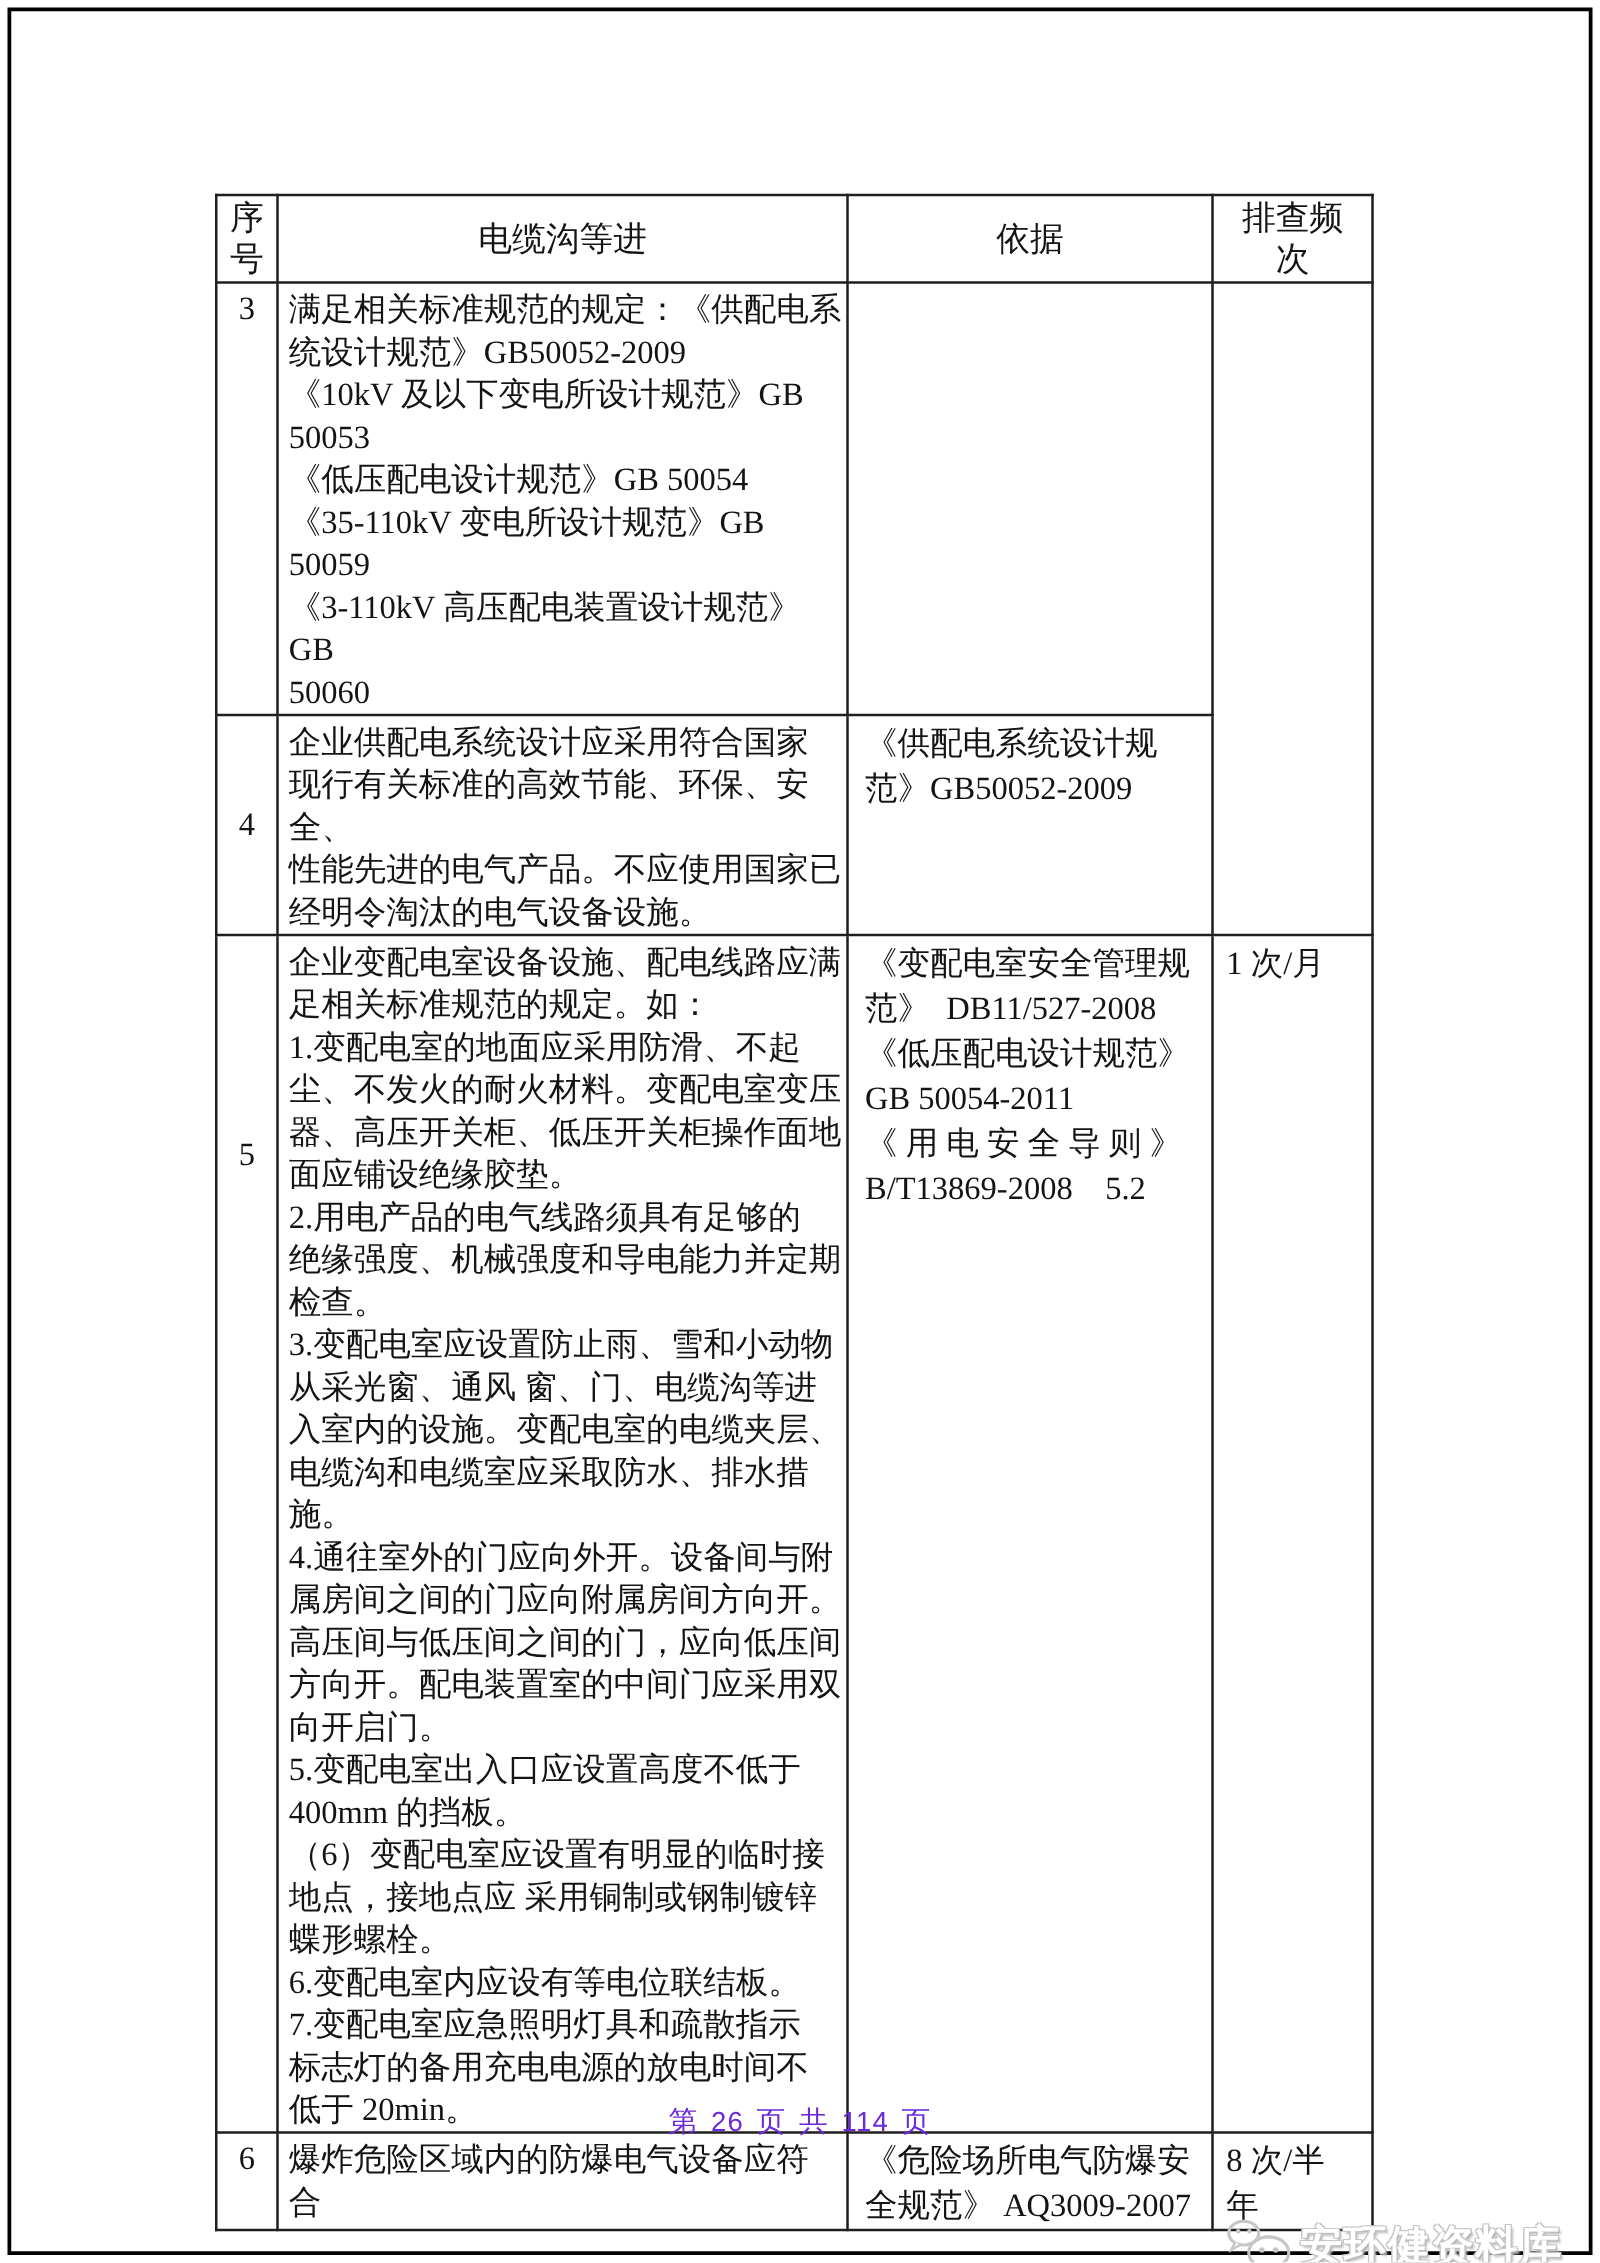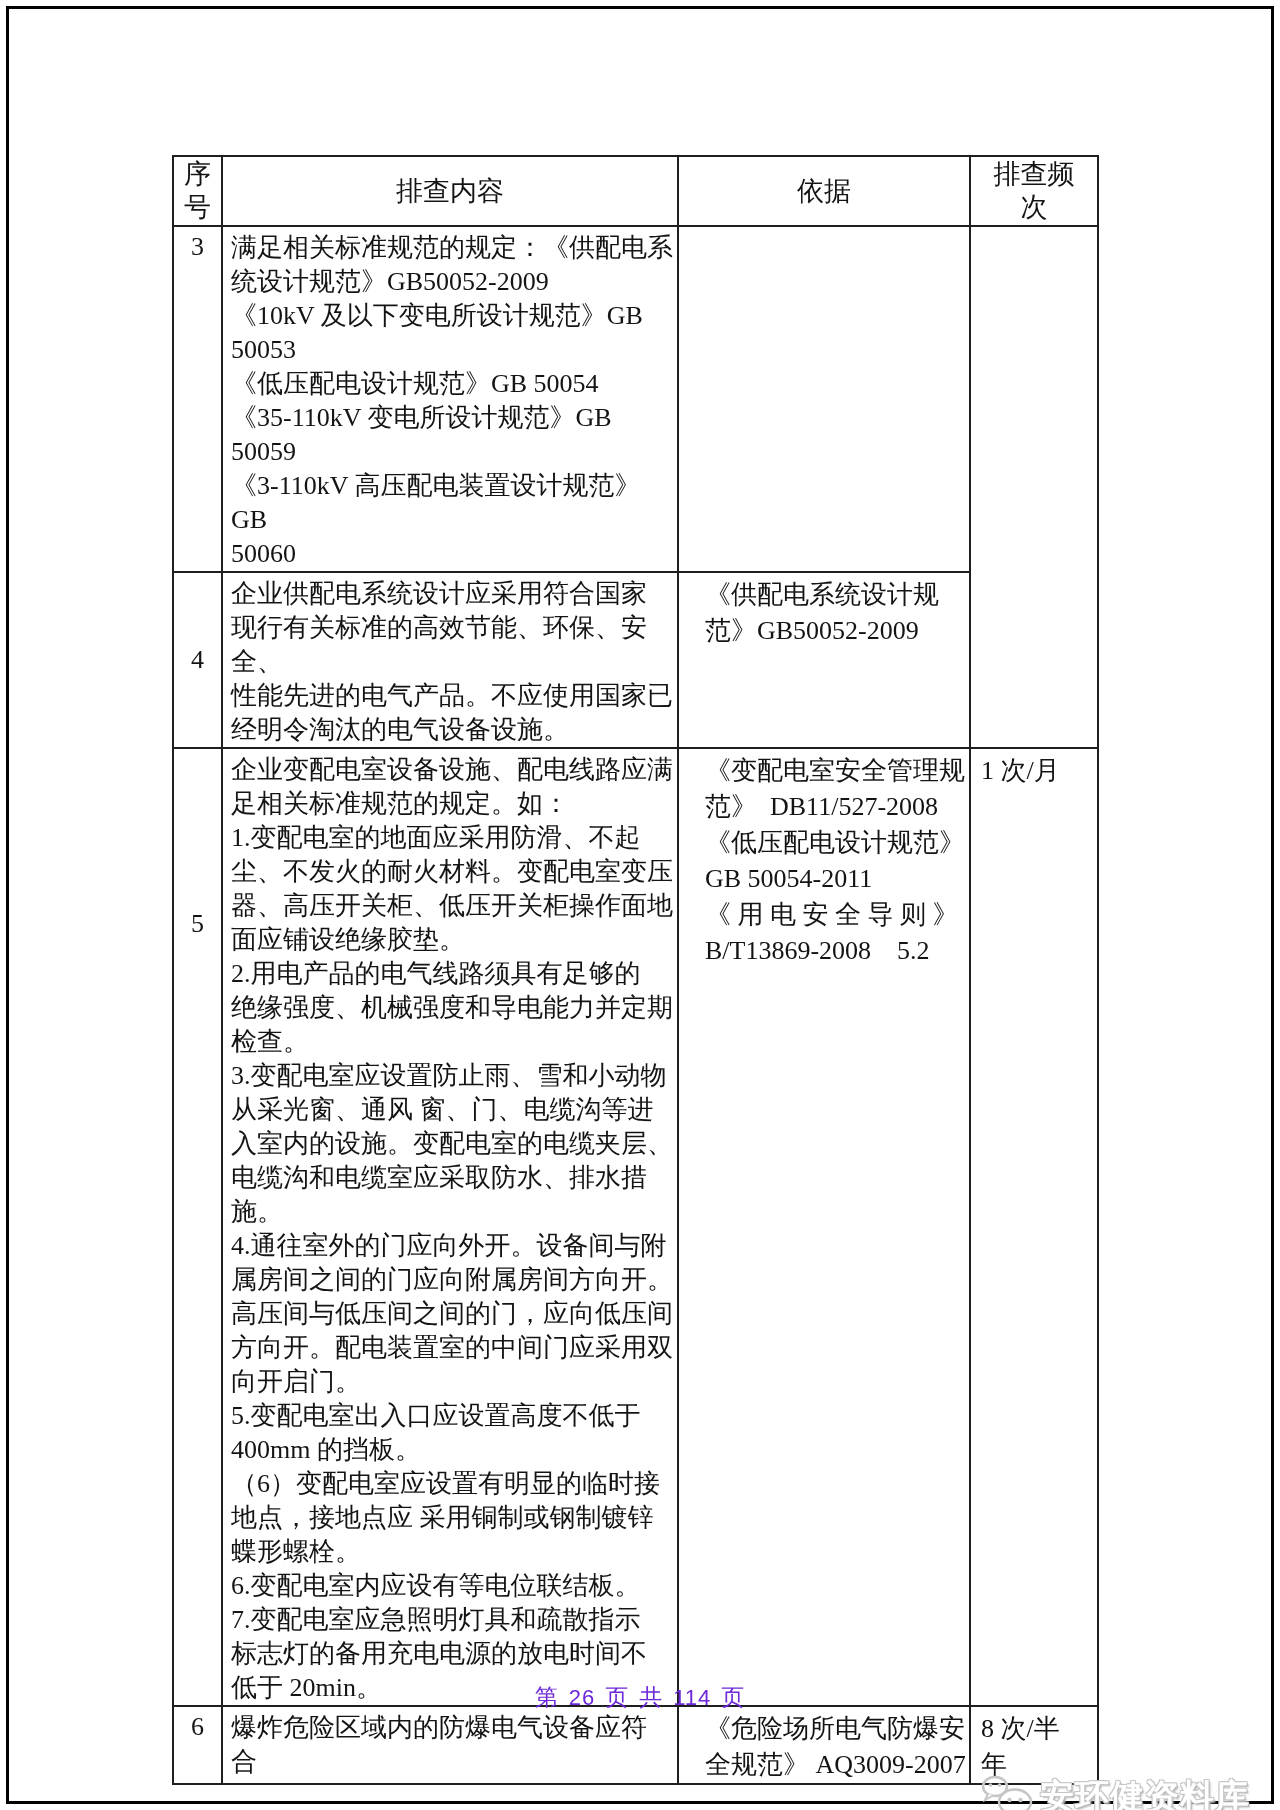--- a/index.html
+++ b/index.html
@@ -21,21 +21,21 @@
     font-size:26px;color:#141414;
   }
   table.audit th{
     font-weight:normal;text-align:center;vertical-align:middle;
     height:63px;line-height:33px;white-space:pre-line;font-size:27px;
   }
   td.no{vertical-align:top;text-align:center;padding-top:3px;line-height:34px;}
   tr.r4 td.no{vertical-align:middle;padding-top:0;}
   tr.r5 td.no{padding-top:158px;}
   td.content{vertical-align:top;white-space:pre-wrap;padding:4px 2px 0 8px;line-height:34px;}
-  td.basis{vertical-align:top;white-space:pre-wrap;padding:4px 2px 0 26px;line-height:36px;}
+  td.basis{vertical-align:top;white-space:pre-wrap;padding:4px 2px 0 13px;line-height:36px;}
   td.freq{vertical-align:top;white-space:pre-wrap;padding:4px 2px 0 10px;line-height:36px;}
   tr.r3{height:284px;}
   tr.r4{height:137px;}
   tr.r5{height:922px;}
   tr.r6{height:66px;}
   .footer{
     position:absolute;left:0;top:1682px;width:1280px;text-align:center;
     font-size:23px;color:#6d28d9;letter-spacing:1px;
   }
   .footer span{margin:0 5px;}
@@ -63,21 +63,21 @@
     <colgroup>
       <col style="width:49px">
       <col style="width:456px">
       <col style="width:292px">
       <col style="width:128px">
     </colgroup>
     <thead>
       <tr>
         <th>序
 号</th>
-        <th>排查内容</th>
+        <th>电缆沟等进</th>
         <th>依据</th>
         <th>排查频
 次</th>
       </tr>
     </thead>
     <tbody>
       <tr class="r3">
         <td class="no">3</td>
         <td class="content">满足相关标准规范的规定：《供配电系
 统设计规范》GB50052-2009

